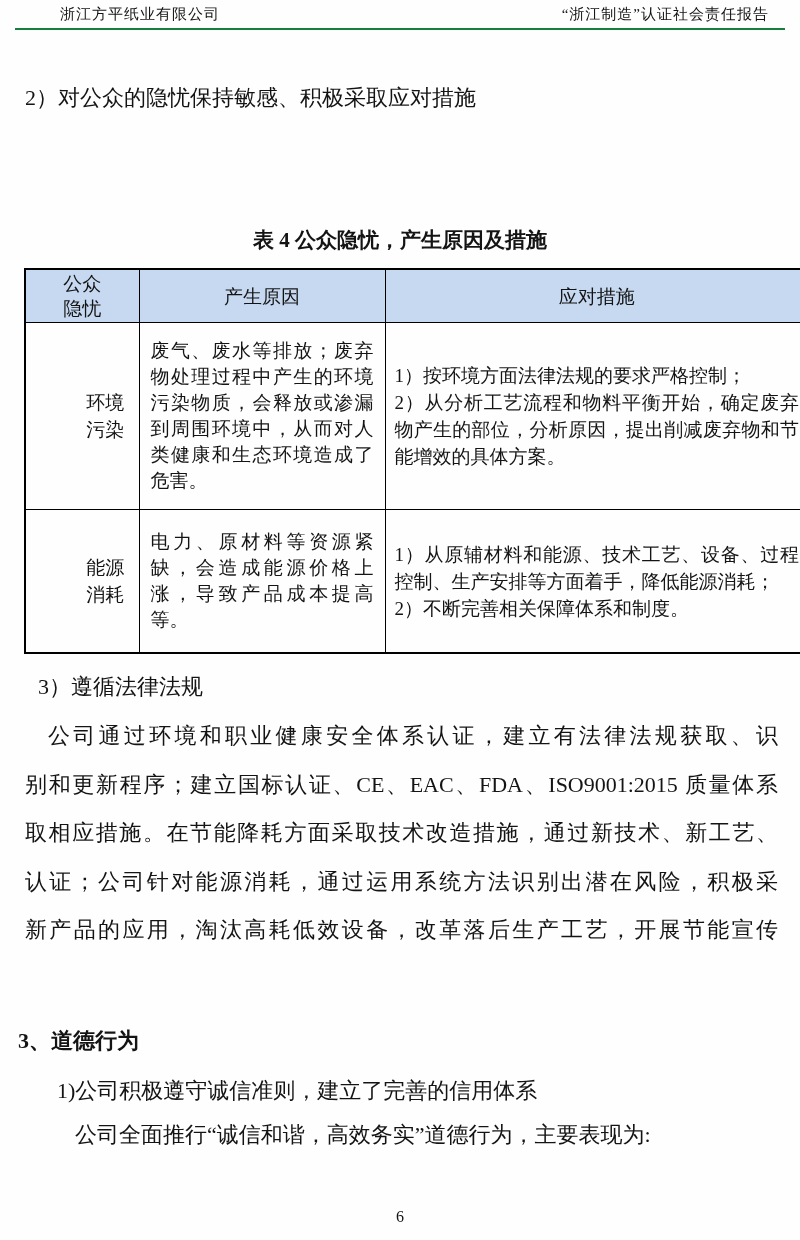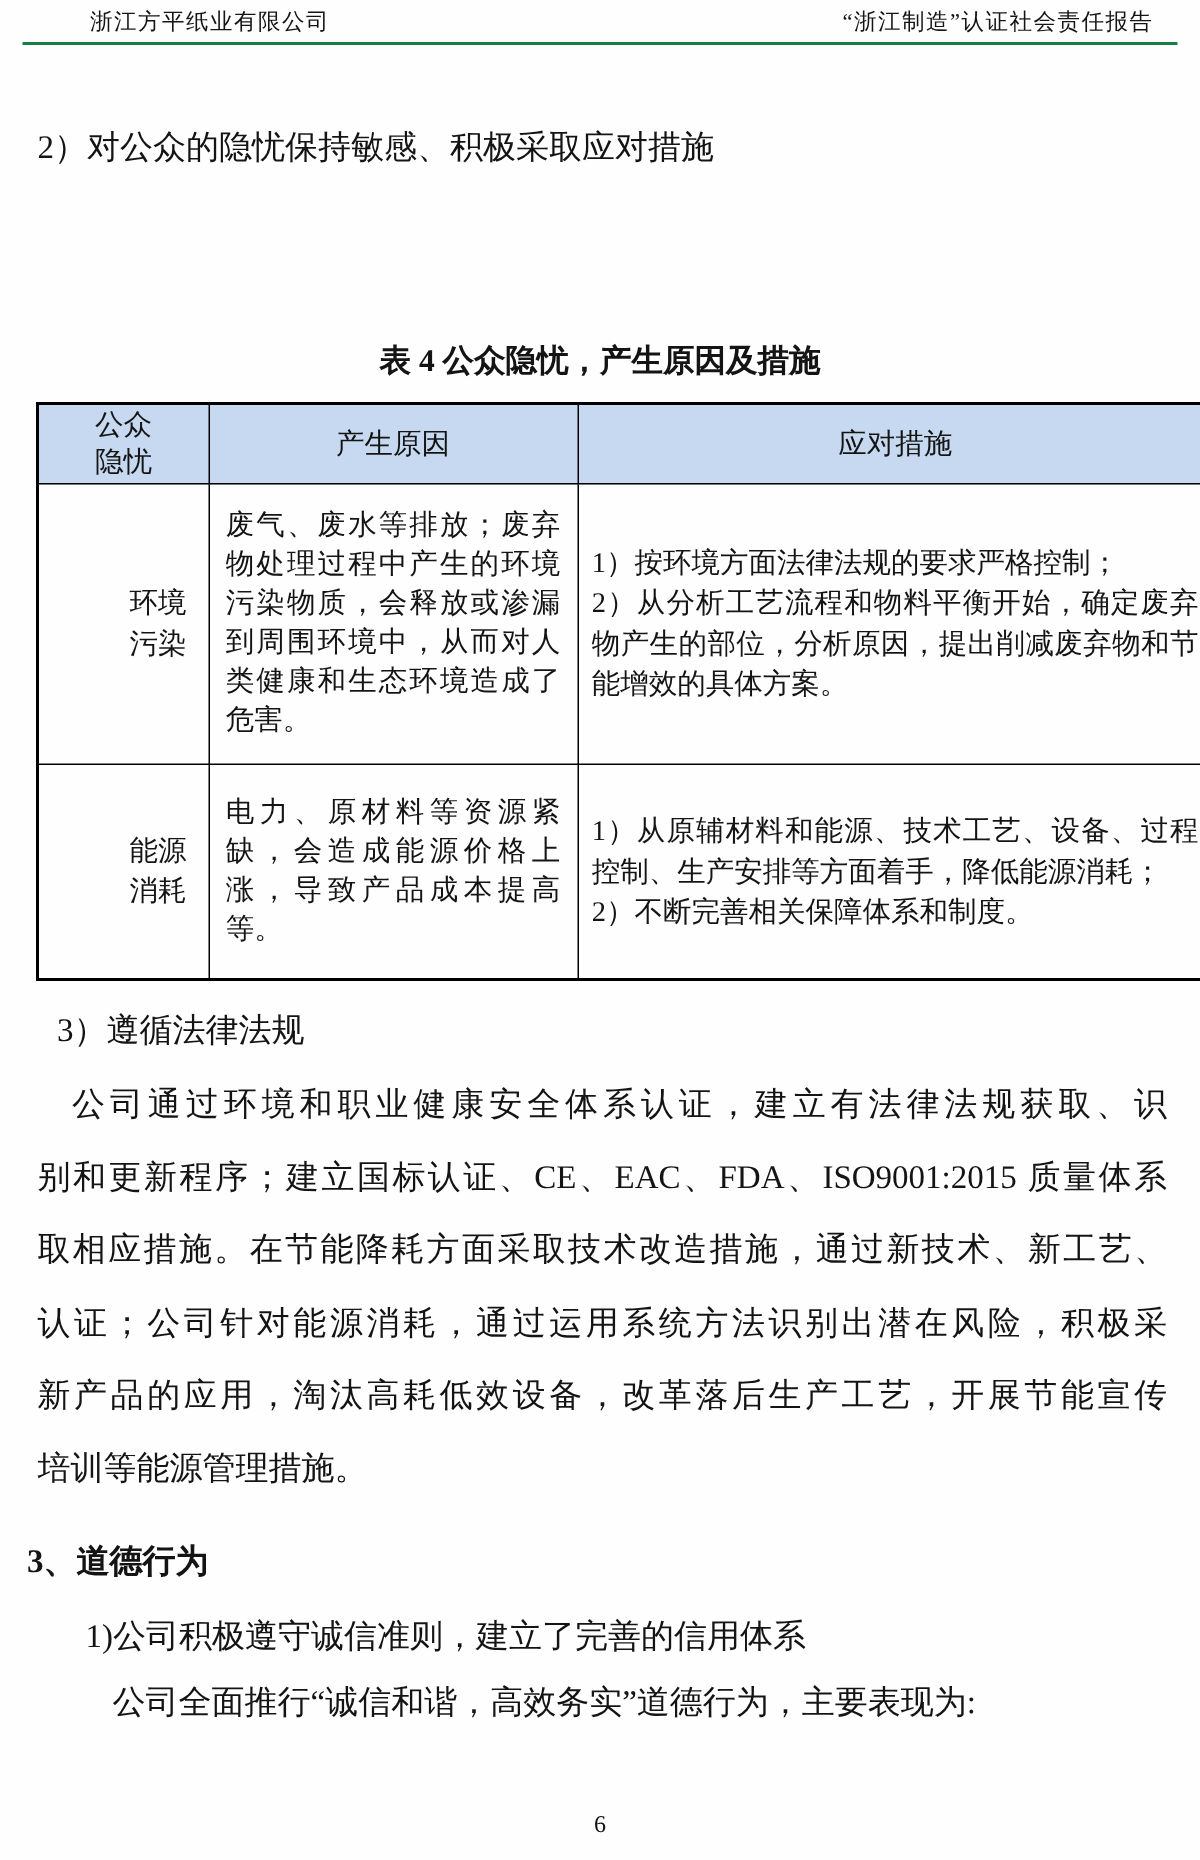--- a/index.html
+++ b/index.html
@@ -146,21 +146,20 @@
   </table>
 
   <div class="h2 heading3">3）遵循法律法规</div>
 
   <div class="para para3">
     <div class="jline ind3">公司通过环境和职业健康安全体系认证，建立有法律法规获取、识</div>
     <div class="jline">别和更新程序；建立国标认证、CE、EAC、FDA、ISO9001:2015 质量体系</div>
     <div class="jline">取相应措施。在节能降耗方面采取技术改造措施，通过新技术、新工艺、</div>
     <div class="jline">认证；公司针对能源消耗，通过运用系统方法识别出潜在风险，积极采</div>
     <div class="jline">新产品的应用，淘汰高耗低效设备，改革落后生产工艺，开展节能宣传</div>
-    <div class="plain">培训等能源管理措施。</div>
   </div>
 
   <div class="h2 moral-h">3、道德行为</div>
   <div class="free-line m1">1)公司积极遵守诚信准则，建立了完善的信用体系</div>
   <div class="free-line m2">公司全面推行“诚信和谐，高效务实”道德行为，主要表现为:</div>
 
   <footer class="pagenum">6</footer>
 
 </div>
 

